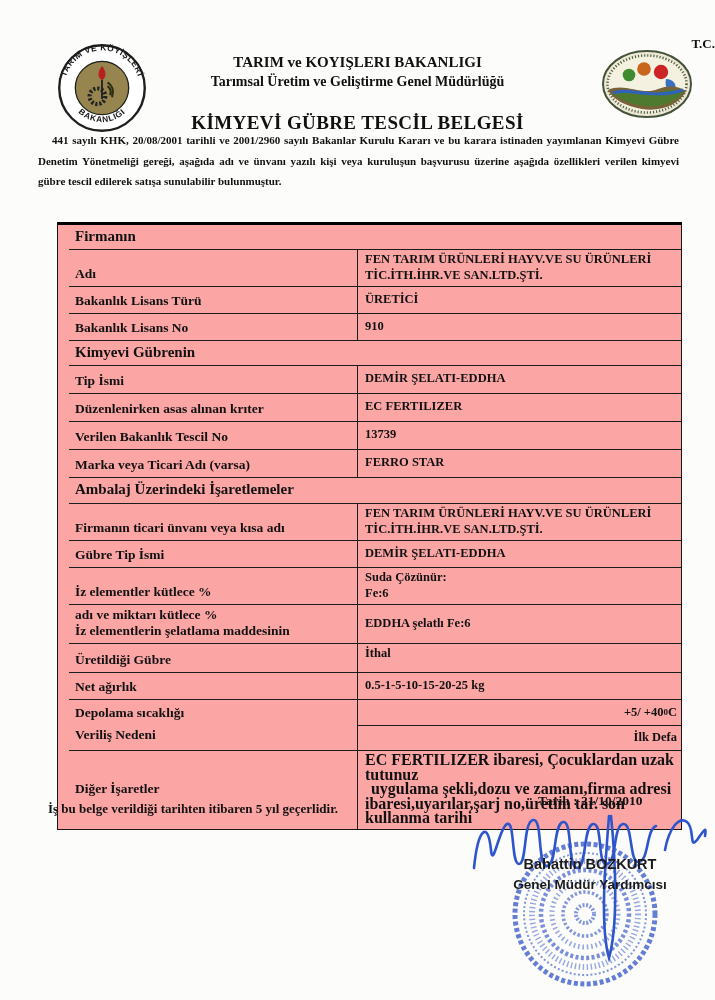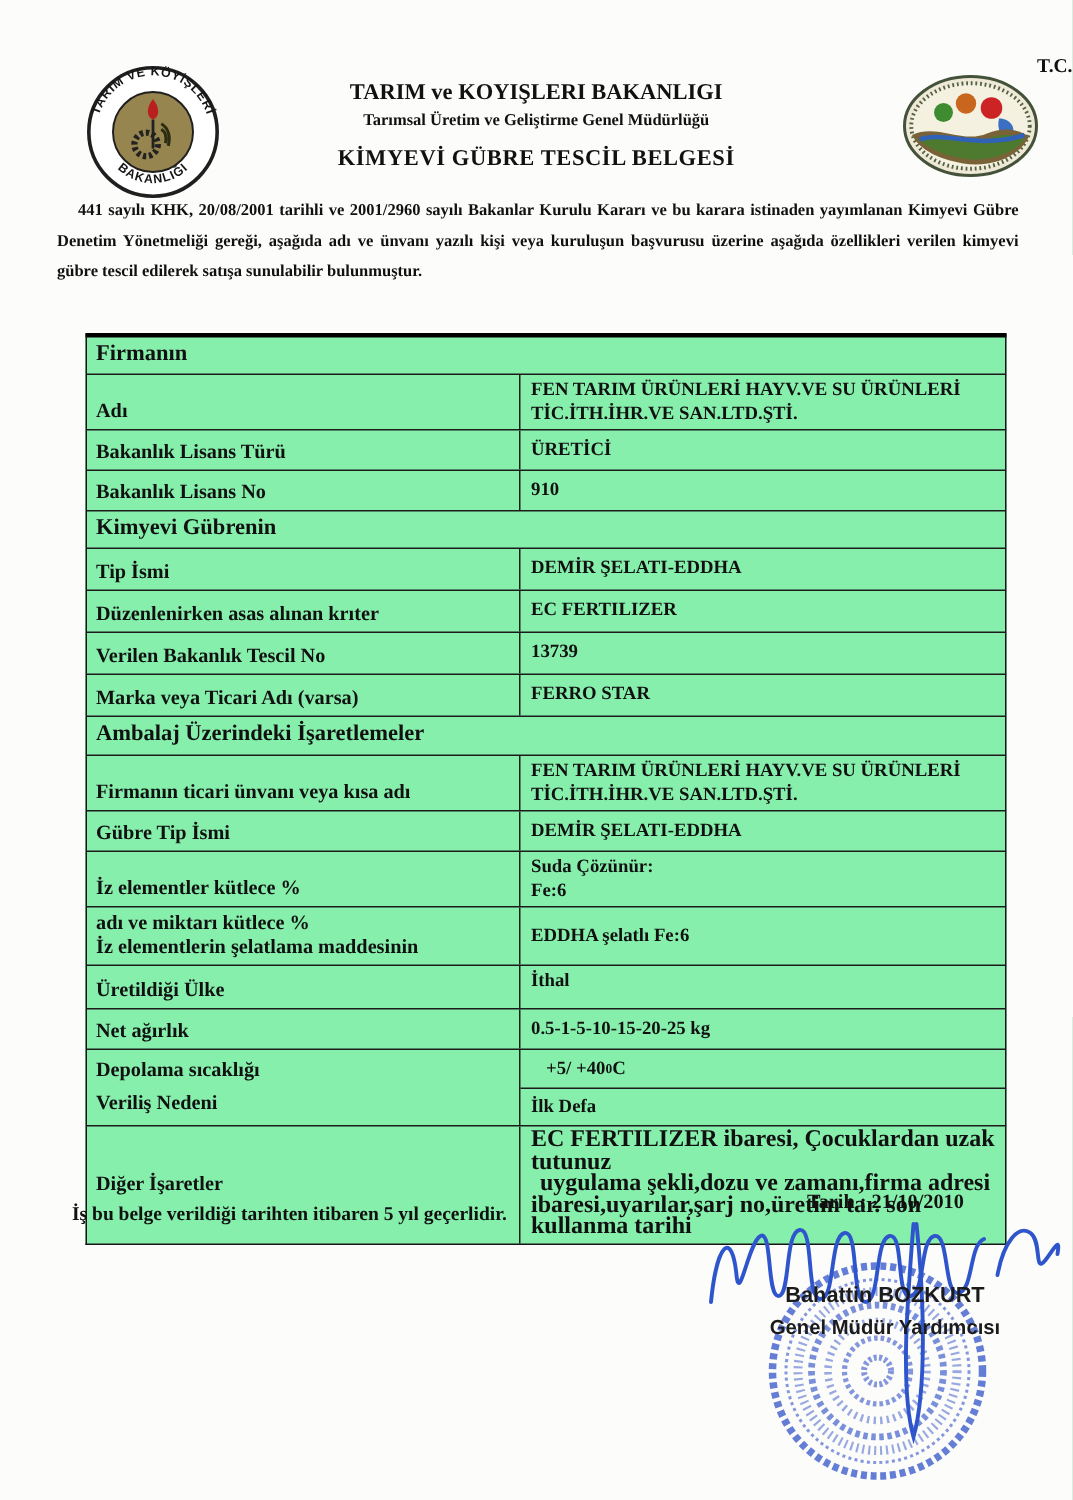--- a/index.html
+++ b/index.html
@@ -5,49 +5,50 @@
   html,body{margin:0;padding:0;background:#e8e8e6;}
   .page{
     position:relative;width:715px;height:1000px;margin:0 auto;
     background:#fcfcfa;color:#111;overflow:hidden;
     font-family:"Liberation Serif", serif;font-weight:bold;
   }
   
   .header{position:absolute;top:36px;left:0;right:0;text-align:center;}
   .h-tc{font-size:13px;text-align:right;}
   .h-ministry{font-size:15px;margin-top:2px;}
-  .h-directorate{font-size:11px;margin-top:3px;}
-  .h-doctitle{font-size:15px;margin-top:12px;letter-spacing:.4px;}
+  .h-directorate{font-size:14px;margin-top:3px;}
+  .h-doctitle{font-size:19px;margin-top:22px;letter-spacing:.4px;}
   .logo-left{position:absolute;left:56px;top:42px;}
   .logo-right{position:absolute;left:600px;top:46px;}
   
   .intro{
     position:absolute;top:130px;left:38px;width:641px;
     font-size:11px;line-height:20.5px;text-align:justify;text-indent:14px;margin:0;
   }
   
   .tbl{
     position:absolute;left:57px;top:222px;width:612px;
     border:1.6px solid #161616;border-top:3px solid #000;
-    background:#86efac;
+    background:#fca5a5;
+    padding-left:11px;
   }
   .trow{display:flex;border-top:1.2px solid #1c1c1c;}
   .trow:first-child{border-top:none;}
   .sec-label{font-size:15px;padding:3px 4px 2px 6px;}
   .lcell{
     width:288px;box-sizing:border-box;display:flex;flex-direction:column;
     justify-content:flex-end;padding:2px 4px 4px 6px;font-size:13.5px;line-height:16px;
   }
   .vcell{
     flex:1;border-left:1.3px solid #1c1c1c;box-sizing:border-box;
     display:flex;flex-direction:column;justify-content:center;
     padding:2px 4px 3px 7px;font-size:12.5px;line-height:15.5px;
   }
   .vcell.split{padding:0;justify-content:stretch;}
-  .subcell{flex:1;display:flex;align-items:center;padding:2px 4px 2px 7px;box-sizing:border-box;}
+  .subcell{flex:1;display:flex;align-items:center;padding:2px 4px 2px 7px;box-sizing:border-box;justify-content:flex-end;}
   .subcell.first{border-bottom:1.2px solid #1c1c1c;padding-left:17px;}
   sup{font-size:9px;line-height:0;}
   .small-val{font-size:16px;line-height:14.5px;align-items:center;}
   
   .validity{position:absolute;top:801px;left:48px;font-size:13px;}
   .date-line{position:absolute;top:793px;left:538px;font-size:13.5px;}
   .sig-block{position:absolute;left:460px;top:806px;width:260px;height:194px;}
   .sig-name{
     position:absolute;top:50px;left:0;width:100%;text-align:center;
     font-family:"Liberation Sans", sans-serif;font-weight:bold;font-size:14.5px;color:#1b1b1b;z-index:3;
@@ -182,21 +183,21 @@
 
     <div class="trow" style="min-height:36px">
       <div class="lcell">
         <div>adı ve miktarı kütlece %</div>
         <div>İz elementlerin şelatlama maddesinin</div>
       </div>
       <div class="vcell">EDDHA şelatlı Fe:6</div>
     </div>
 
     <div class="trow" style="min-height:28px">
-      <div class="lcell">Üretildiği Ülke</div>
+      <div class="lcell">Üretildiği Gübre</div>
       <div class="vcell" style="justify-content:flex-start">İthal</div>
     </div>
 
     <div class="trow" style="min-height:26px">
       <div class="lcell">Net ağırlık</div>
       <div class="vcell">0.5-1-5-10-15-20-25 kg</div>
     </div>
 
     <div class="trow" style="min-height:50px">
       <div class="lcell" style="justify-content:space-around">

